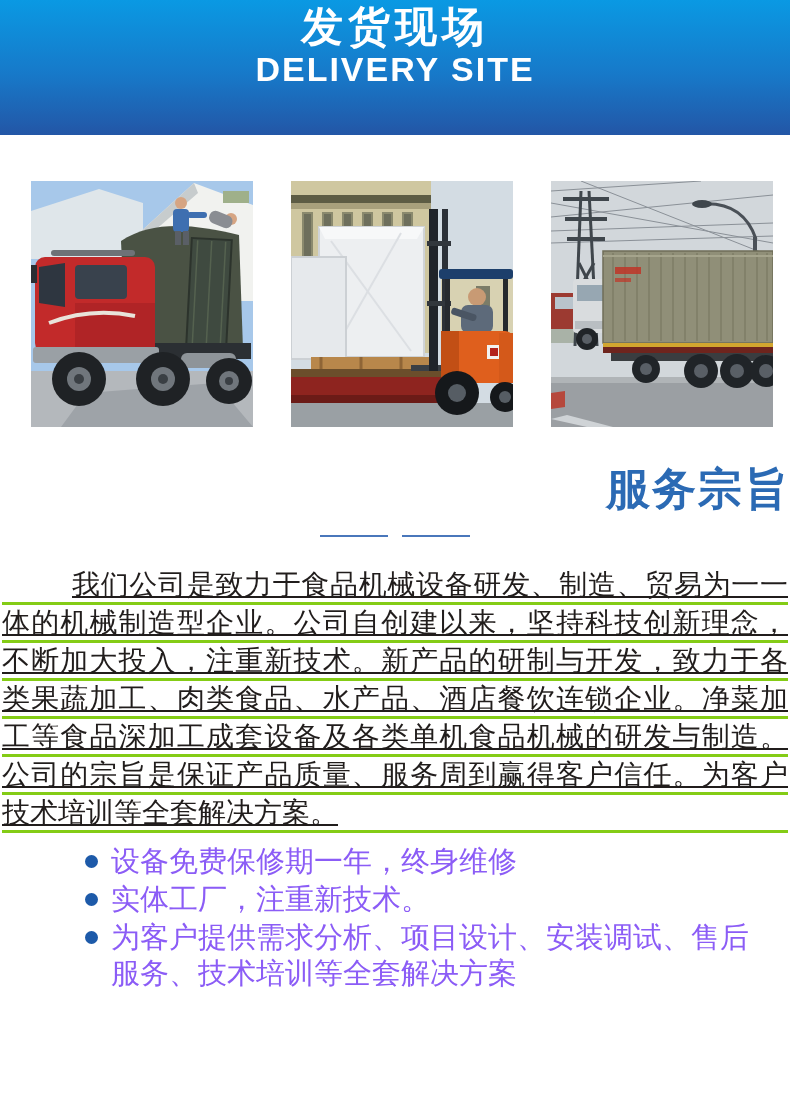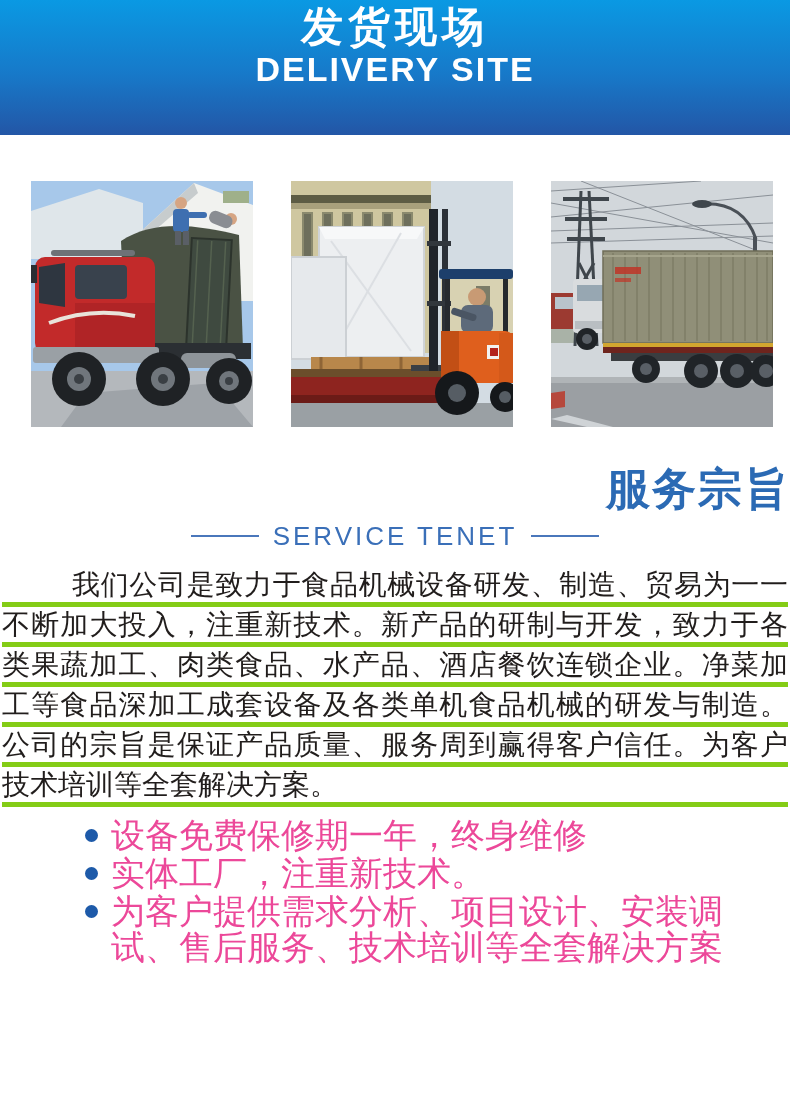--- a/index.html
+++ b/index.html
@@ -37,30 +37,30 @@
     margin-top:8px;height:26px;
     display:flex;align-items:center;justify-content:center;gap:14px;
   }
   .sec-sub .rule{width:68px;height:2px;background:#4a77bb;}
   .sec-sub .sub-text{
     color:#3a6fb8;font-size:26px;font-weight:500;letter-spacing:3px;line-height:26px;
   }
   
   .about{margin-top:18px;padding:0 2px;color:#211d1c;font-size:28px;}
   .para-line{
-    height:35px;line-height:35px;border-bottom:5px solid #84cc16;
+    height:35px;line-height:35px;border-bottom:3px solid #84cc16;
     text-align:justify;text-align-last:justify;
-    white-space:nowrap;overflow:hidden;
+    white-space:nowrap;overflow:hidden;text-decoration:underline;
   }
   .para-line.first{text-indent:70px;}
   .para-line.last{text-align-last:left;}
   
   .bullets{
     list-style:none;margin:10px 0 0 0;padding:0 20px 0 85px;
-    color:#ec4899;font-size:34px;
+    color:#8b5cf6;font-size:29px;
   }
   .bullets li{display:flex;line-height:36px;margin-bottom:2px;font-weight:500;}
   .dot{
     flex:0 0 13px;width:13px;height:13px;border-radius:50%;
     background:#1d5aa9;margin:12px 13px 0 0;
   }
 </style>
 </head>
 <body>
 
@@ -233,26 +233,26 @@
       <circle cx="215" cy="190" r="7" fill="#595f66"></circle>
     <polygon points="0,238 36,246 62,246 16,234" fill="#cfd3d6"></polygon>
     <polygon points="0,212 14,210 14,226 0,228" fill="#b6483c"></polygon>
   </svg>
 </div>
 
 <h2 class="sec-title">服务宗旨</h2>
 
 <div class="sec-sub">
   <span class="rule"></span>
-  <span class="sub-text">SERVICE TENET</span>
   <span class="rule"></span>
 </div>
 
 <div class="about">
   <div class="para-line first">我们公司是致力于食品机械设备研发、制造、贸易为一一</div>
+  <div class="para-line">体的机械制造型企业。公司自创建以来，坚持科技创新理念，</div>
   <div class="para-line">不断加大投入，注重新技术。新产品的研制与开发，致力于各</div>
   <div class="para-line">类果蔬加工、肉类食品、水产品、酒店餐饮连锁企业。净菜加</div>
   <div class="para-line">工等食品深加工成套设备及各类单机食品机械的研发与制造。</div>
   <div class="para-line">公司的宗旨是保证产品质量、服务周到赢得客户信任。为客户</div>
   <div class="para-line last">技术培训等全套解决方案。</div>
 </div>
 
 <ul class="bullets">
   <li>
     <span class="dot"></span>

